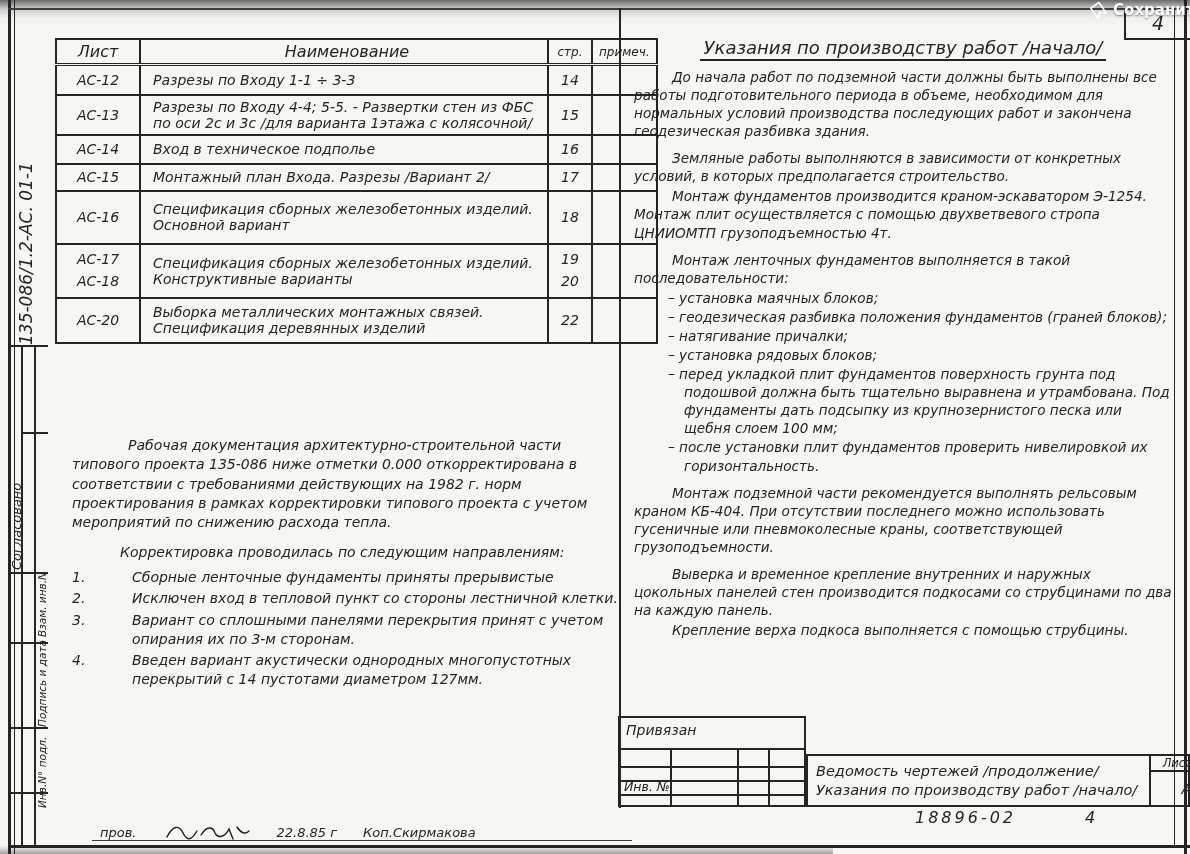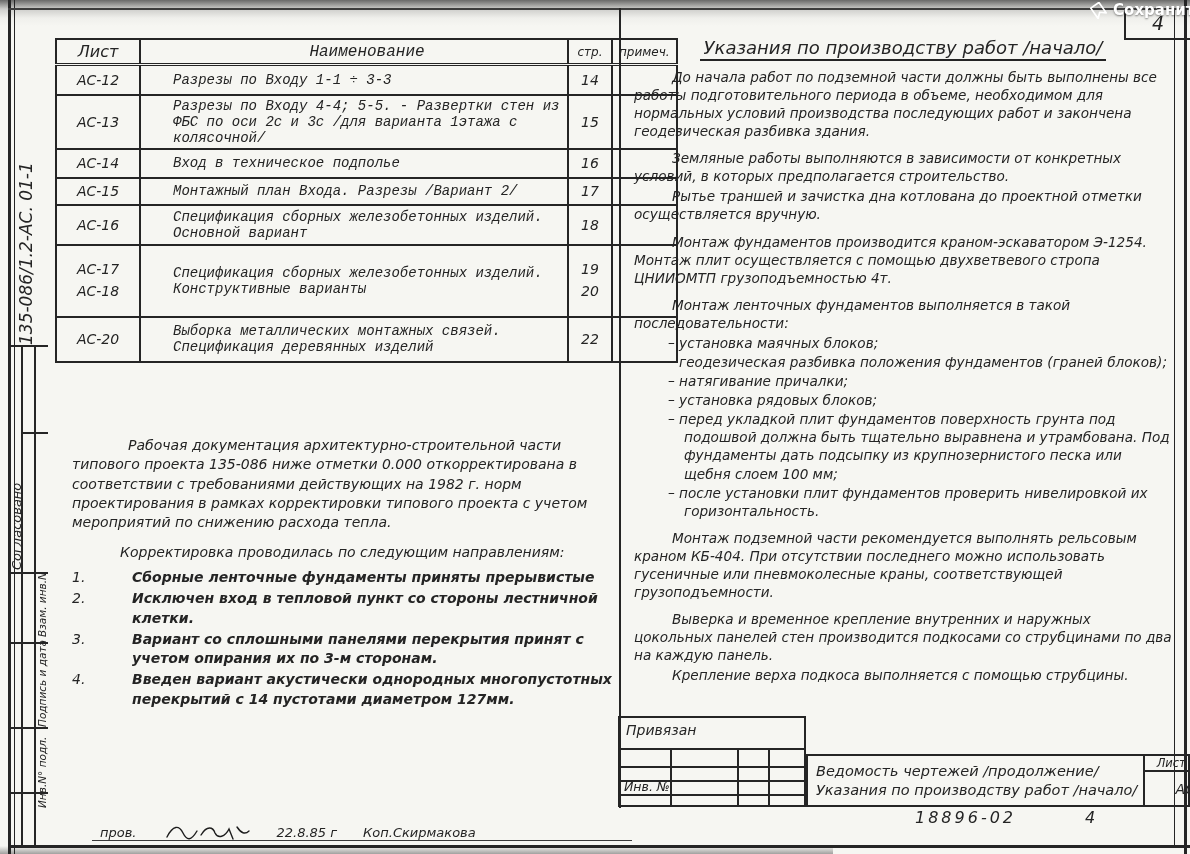--- a/index.html
+++ b/index.html
@@ -27,48 +27,48 @@
     border-left:2px solid #252525;border-bottom:2px solid #252525;
     display:flex;align-items:center;justify-content:center;font-size:19px;}
   
   .vtext{position:absolute;writing-mode:vertical-rl;transform:rotate(180deg);white-space:nowrap;}
   
   .dtable{position:absolute;left:55px;top:38px;border-collapse:collapse;table-layout:fixed;}
   .dtable td,.dtable th{border:2px solid #252525;padding:2px 6px;vertical-align:middle;
     font-size:14px;font-weight:normal;}
   .dtable th{font-size:16px;}
   .dtable .c-sheet{width:70px;text-align:center;}
-  .dtable .c-name{width:388px;text-align:left;padding-left:32px;font-family:Liberation Mono, monospace;}
+  .dtable .c-name{width:388px;text-align:left;padding-left:12px;}
   .dtable .c-page{width:30px;text-align:center;}
   .dtable .c-note{width:47px;text-align:center;font-size:12px;}
   .dtable thead th{border-bottom:3px double #252525;}
   .two-line span{display:block;line-height:1.55;}
   
   .left-notes{position:absolute;left:72px;top:436px;width:548px;font-size:14px;line-height:1.38;}
   .left-notes p{margin:0 0 10px 0;text-indent:56px;}
   .num-item{display:flex;margin:0 0 2px 0;}
   .num-item .n{width:60px;flex:0 0 60px;}
-  .num-item .t{flex:1;font-weight:bold;}
+  .num-item .t{flex:1;}
   
   .rcol{position:absolute;left:634px;top:36px;width:538px;font-size:13.6px;line-height:1.33;}
   .rcol-title{text-align:center;font-size:18px;margin:0 0 8px 0;}
   .rcol-title span{border-bottom:2px solid #242424;padding:0 4px 1px 4px;}
   .rcol p{margin:0 0 9px 0;text-indent:38px;}
   .rcol p.tight{margin-bottom:2px;}
   .rcol .dash{margin:0 0 1px 0;padding-left:50px;text-indent:-16px;}
   .rcol .dash.last{margin-bottom:9px;}
   
   .ptable{position:absolute;left:618px;top:716px;width:188px;height:91px;border:2.5px solid #252525;box-sizing:border-box;}
   .ptable .prow{position:absolute;left:0;right:0;border-bottom:2px solid #252525;}
   .ptable .pv{position:absolute;top:30px;bottom:0;width:2px;background:#252525;}
   .p-label{position:absolute;left:6px;top:4px;font-size:14px;}
   .p-inv{position:absolute;left:4px;bottom:11px;font-size:12.5px;}
   
   .tblock{position:absolute;left:806px;top:754px;width:384px;height:53px;border:2.5px solid #252525;box-sizing:border-box;display:flex;}
-  .tblock .ttl{flex:1;display:flex;flex-direction:column;justify-content:center;padding:1px 6px 1px 8px;}
+  .tblock .ttl{flex:1;display:flex;flex-direction:column;justify-content:center;padding:1px 12px 1px 8px;}
   .tblock .ttl div{font-size:14.5px;line-height:1.3;white-space:nowrap;}
   .tblock .sheetcol{width:52px;border-left:2px solid #252525;display:flex;flex-direction:column;}
   .tblock .sheetcol .sl{font-size:11.5px;text-align:center;border-bottom:2px solid #252525;padding:0 2px;}
   .tblock .sheetcol .sv{flex:1;display:flex;align-items:center;justify-content:center;font-size:14px;padding-left:42px;}
   .docnum{position:absolute;left:915px;top:808px;font-size:16px;letter-spacing:3px;}
   .docnum-page{position:absolute;left:1085px;top:808px;font-size:16px;}
   
   .footer-row{position:absolute;left:100px;top:818px;width:520px;display:flex;align-items:flex-end;gap:26px;font-size:13px;}
   .footer-row .sig{position:relative;top:3px;}
   .footer-underline{position:absolute;left:92px;top:840px;width:540px;height:1px;background:#3a3a3a;}
@@ -125,45 +125,45 @@
         <th class="c-note">примеч.</th>
       </tr>
     </thead>
     <tbody>
       <tr style="height:30px;">
         <td class="c-sheet">АС-12</td>
         <td class="c-name">Разрезы  по  Входу  1-1 ÷ 3-3</td>
         <td class="c-page">14</td>
         <td class="c-note"></td>
       </tr>
-      <tr style="height:52px;">
+      <tr style="height:40px;">
         <td class="c-sheet">АС-13</td>
         <td class="c-name">Разрезы по Входу 4-4; 5-5. - Развертки стен из ФБС по оси 2с и 3с /для варианта 1этажа с колясочной/</td>
         <td class="c-page">15</td>
         <td class="c-note"></td>
       </tr>
       <tr style="height:29px;">
         <td class="c-sheet">АС-14</td>
         <td class="c-name">Вход в техническое подполье</td>
         <td class="c-page">16</td>
         <td class="c-note"></td>
       </tr>
       <tr style="height:27px;">
         <td class="c-sheet">АС-15</td>
         <td class="c-name">Монтажный план Входа. Разрезы /Вариант 2/</td>
         <td class="c-page">17</td>
         <td class="c-note"></td>
       </tr>
-      <tr style="height:40px;">
+      <tr style="height:53px;">
         <td class="c-sheet">АС-16</td>
         <td class="c-name">Спецификация сборных железобетонных изделий. Основной вариант</td>
         <td class="c-page">18</td>
         <td class="c-note"></td>
       </tr>
-      <tr style="height:72px;">
+      <tr style="height:54px;">
         <td class="c-sheet two-line">
           <span>АС-17</span>
           <span>АС-18</span>
         </td>
         <td class="c-name">Спецификация сборных железобетонных изделий. Конструктивные варианты</td>
         <td class="c-page two-line">
           <span>19</span>
           <span>20</span>
         </td>
         <td class="c-note"></td>
@@ -197,21 +197,20 @@
       <span class="t">Введен вариант акустически однородных многопустотных перекрытий с 14 пустотами диаметром 127мм.</span>
     </div>
   </div>
 
   <div class="rcol hand">
     <div class="rcol-title">
       <span>Указания по производству работ /начало/</span>
     </div>
     <p>До начала работ по подземной части должны быть выполнены все работы подготовительного периода в объеме, необходимом для нормальных условий производства последующих работ и закончена геодезическая разбивка здания.</p>
     <p class="tight">Земляные работы выполняются в зависимости от конкретных условий, в которых предполагается строительство.</p>
-    <p>Рытье траншей и зачистка дна котлована до проектной отметки осуществляется вручную.</p>
     <p>Монтаж фундаментов производится краном-эскаватором Э-1254. Монтаж плит осуществляется с помощью двухветвевого стропа ЦНИИОМТП грузоподъемностью 4т.</p>
     <p class="tight">Монтаж ленточных фундаментов выполняется в такой последовательности:</p>
     <div class="dash">– установка маячных блоков;</div>
     <div class="dash">– геодезическая разбивка положения фундаментов (граней блоков);</div>
     <div class="dash">– натягивание причалки;</div>
     <div class="dash">– установка рядовых блоков;</div>
     <div class="dash">– перед укладкой плит фундаментов поверхность грунта под подошвой должна быть тщательно выравнена и утрамбована. Под фундаменты дать подсыпку из крупнозернистого песка или щебня слоем 100 мм;</div>
     <div class="dash last">– после установки плит фундаментов проверить нивелировкой их горизонтальность.</div>
     <p>Монтаж подземной части рекомендуется выполнять рельсовым краном КБ-404. При отсутствии последнего можно использовать гусеничные или пневмоколесные краны, соответствующей грузоподъемности.</p>
     <p class="tight">Выверка и временное крепление внутренних и наружных цокольных панелей стен производится подкосами со струбцинами по два на каждую панель.</p>

